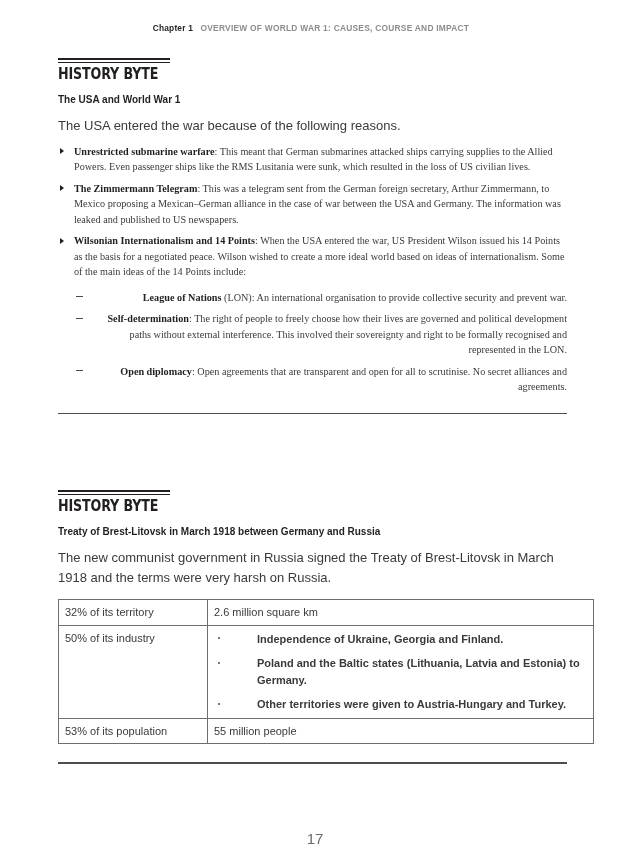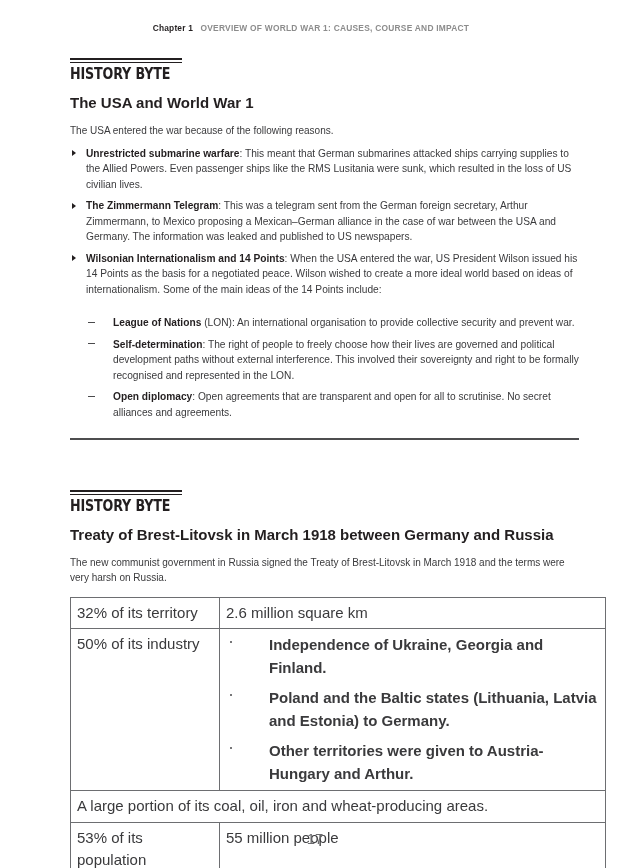--- a/index.html
+++ b/index.html
@@ -39,21 +39,21 @@
   }
   .running-head .chap-title {
     color: #8c8c8c;
     font-weight: bold;
     letter-spacing: 0.25px;
   }
 
   
   .content {
     position: absolute;
-    left: 70px;
+    left: 58px;
     top: 0;
     width: 509px;
   }
 
   
   .hb-rules {
     width: 112px;
     margin-bottom: 3px;
   }
   .hb-rules .r1 {
@@ -72,61 +72,63 @@
     letter-spacing: -0.2px;
     color: #231f20;
     transform: scaleX(0.82);
     transform-origin: left center;
     line-height: 1.05;
     white-space: nowrap;
   }
 
   
   h3.sub {
-    font-size: 15px;
+    font-size: 10px;
     font-weight: bold;
     color: #231f20;
     margin: 11px 0 0 0;
     line-height: 1.35;
   }
   p.body {
-    font-size: 10px;
+    font-size: 13px;
     color: #3a3a3c;
     margin: 9px 0 0 0;
     line-height: 1.52;
   }
 
   ul.lvl1 {
     list-style: none;
     margin: 8px 0 0 0;
     padding: 0;
   }
   ul.lvl1 > li {
     position: relative;
     padding-left: 16px;
     font-size: 10.2px;
     color: #3a3a3c;
     line-height: 1.52;
     margin-bottom: 6px;
+    font-family: Liberation Serif, serif;
   }
   ul.lvl1 > li > .tri {
     position: absolute;
     left: 2px;
     top: 4.5px;
     width: 0;
     height: 0;
     border-left: 4.2px solid #231f20;
     border-top: 3.2px solid transparent;
     border-bottom: 3.2px solid transparent;
   }
 
   ul.lvl2 {
     list-style: none;
-    margin: 18px 0 0 0;
-    padding: 0;
+    margin: 10px 0 0 0;
+    padding: 0;
+    text-align: right;
   }
   ul.lvl2 > li {
     position: relative;
     padding-left: 27px;
     font-size: 10.2px;
     color: #3a3a3c;
     line-height: 1.52;
     margin-bottom: 6px;
   }
   ul.lvl2 > li > .dash {
@@ -149,21 +151,21 @@
 
   
   table.facts {
     border-collapse: collapse;
     width: 509px;
     margin-top: 12px;
     table-layout: fixed;
   }
   table.facts td {
     border: 0.9px solid #6d6e71;
-    font-size: 15px;
+    font-size: 11px;
     color: #3a3a3c;
     padding: 4px 6px 4px 6px;
     vertical-align: top;
     line-height: 1.5;
   }
   td.col-a { width: 136px; }
   td.col-b { width: 373px; }
   td.full  { }
 
   ul.cellbul {
@@ -270,26 +272,23 @@
         <tr>
           <td class="col-a">32% of its territory</td>
           <td class="col-b">2.6 million square km</td>
         </tr>
         <tr>
           <td class="col-a">50% of its industry</td>
           <td class="col-b">
             <ul class="cellbul">
               <li><span class="dot"></span><span>Independence of Ukraine, Georgia and Finland.</span></li>
               <li><span class="dot"></span><span>Poland and the Baltic states (Lithuania, Latvia and Estonia) to Germany.</span></li>
-              <li><span class="dot"></span><span>Other territories were given to Austria-Hungary and Arthur.</span></li>
+              <li><span class="dot"></span><span>Other territories were given to Austria-Hungary and Turkey.</span></li>
             </ul>
           </td>
-        </tr>
-        <tr>
-          <td class="full" colspan="2">A large portion of its coal, oil, iron and wheat-producing areas.</td>
         </tr>
         <tr>
           <td class="col-a">53% of its population</td>
           <td class="col-b">55 million people</td>
         </tr>
       </tbody>
     </table>
 
     <div class="sep"></div>
   </div>

